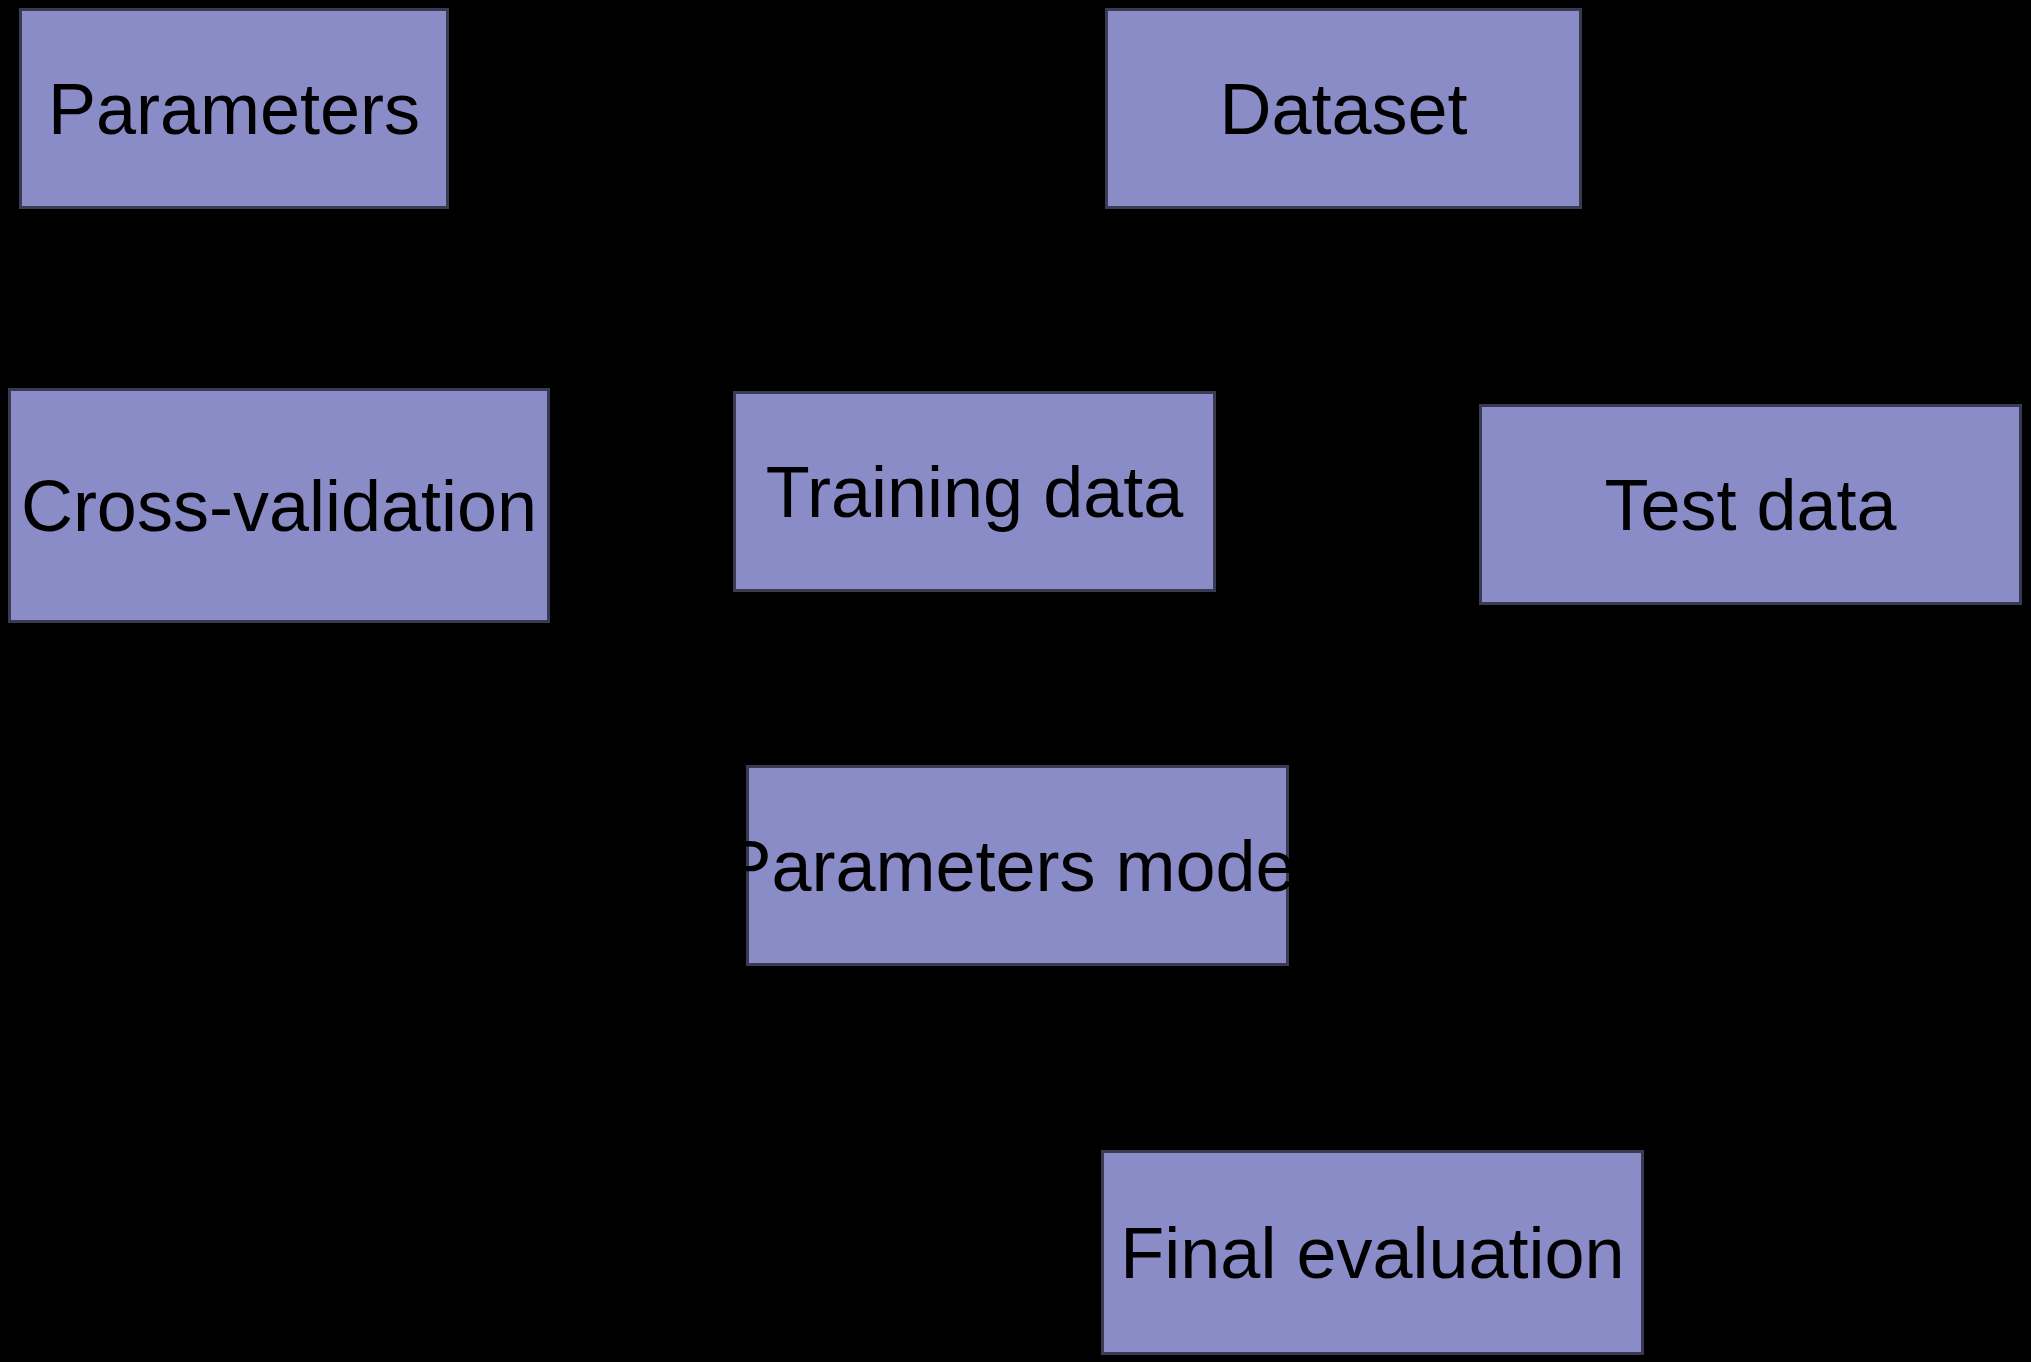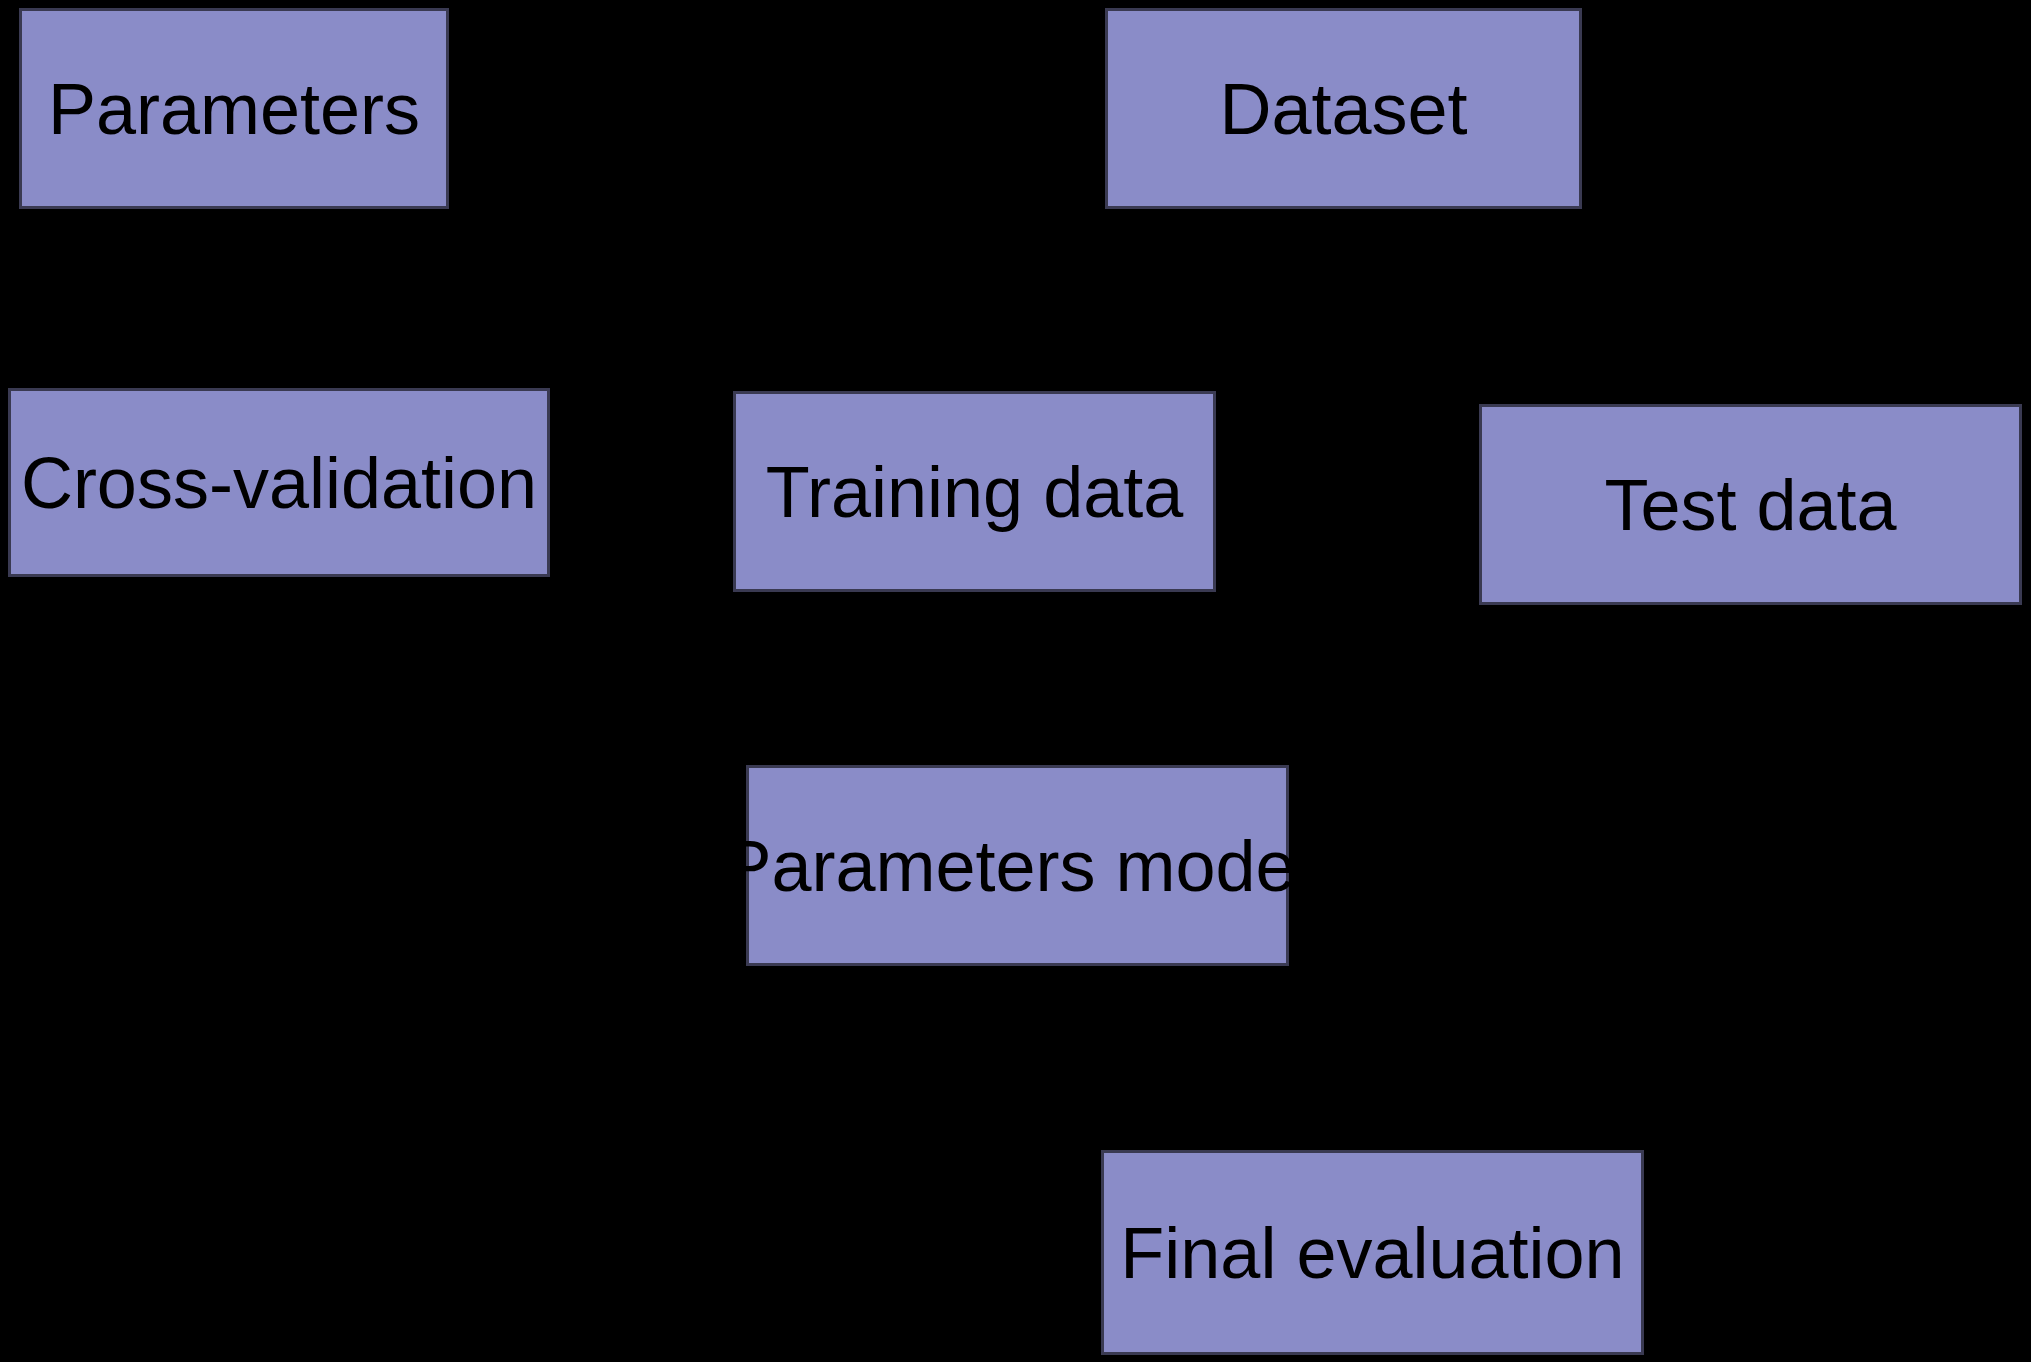--- a/index.html
+++ b/index.html
@@ -29,21 +29,21 @@
     color: var(--text);
     font-size: 72px;
     line-height: 1;
     display: flex;
     align-items: center;
     justify-content: center;
     white-space: nowrap;
   }
   .n-parameters      { left: 19px;    top: 8px;    width: 430px; height: 201px; }
   .n-dataset         { left: 1105px; top: 8px;    width: 477px; height: 201px; }
-  .n-cross-validation{ left: 8px;    top: 388px;  width: 542px; height: 189px; }
+  .n-cross-validation{ left: 8px;    top: 388px;  width: 542px; height: 235px; }
   .n-training-data   { left: 733px;  top: 391px;  width: 483px; height: 201px; }
   .n-test-data       { left: 1479px; top: 404px;  width: 543px; height: 201px; }
   .n-best-parameters { left: 8px;    top: 765px;  width: 542px; height: 201px; }
   .n-retrained-model { left: 746px;  top: 765px;  width: 543px; height: 201px; }
   .n-final-evaluation{ left: 1101px; top: 1150px; width: 543px; height: 205px; }
 </style>
 </head>
 <body>
 
 <div class="canvas">

